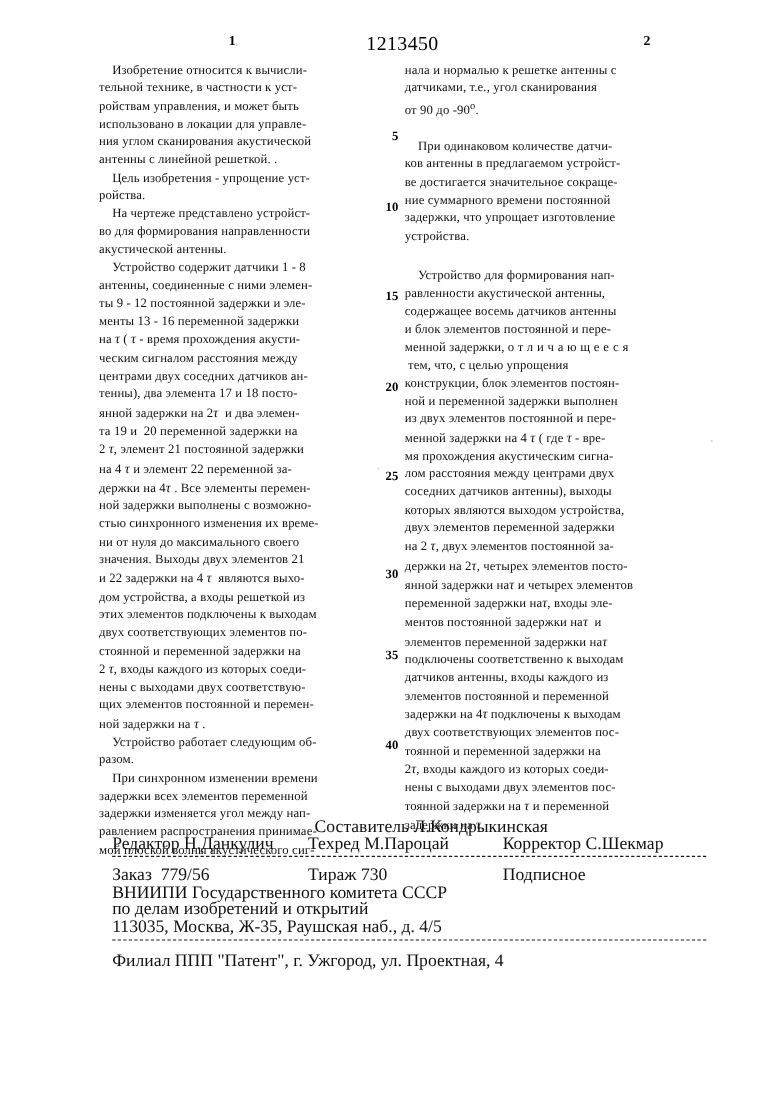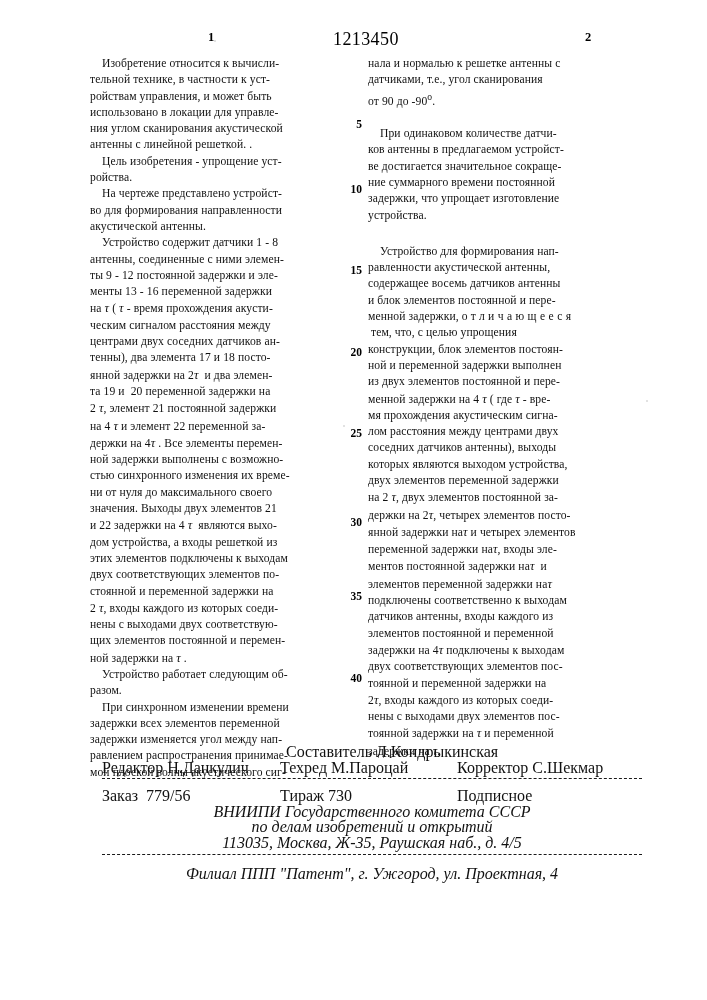--- a/index.html
+++ b/index.html
@@ -115,21 +115,21 @@
   .f-abs { position: absolute; top: 0; white-space: pre; }
 
   .divider {
     position: absolute;
     left: 0;
     width: 540px;
     height: 1px;
     border-top: 1.4px dashed #1a1a1a;
   }
 
-  .center { text-align: center; font-style: italic; }
+  .center { text-align: left; }
 
   
   .speck {
     position: absolute;
     background: #b9b9b9;
     border-radius: 50%;
     opacity: .55;
   }
 </style>
 </head>

